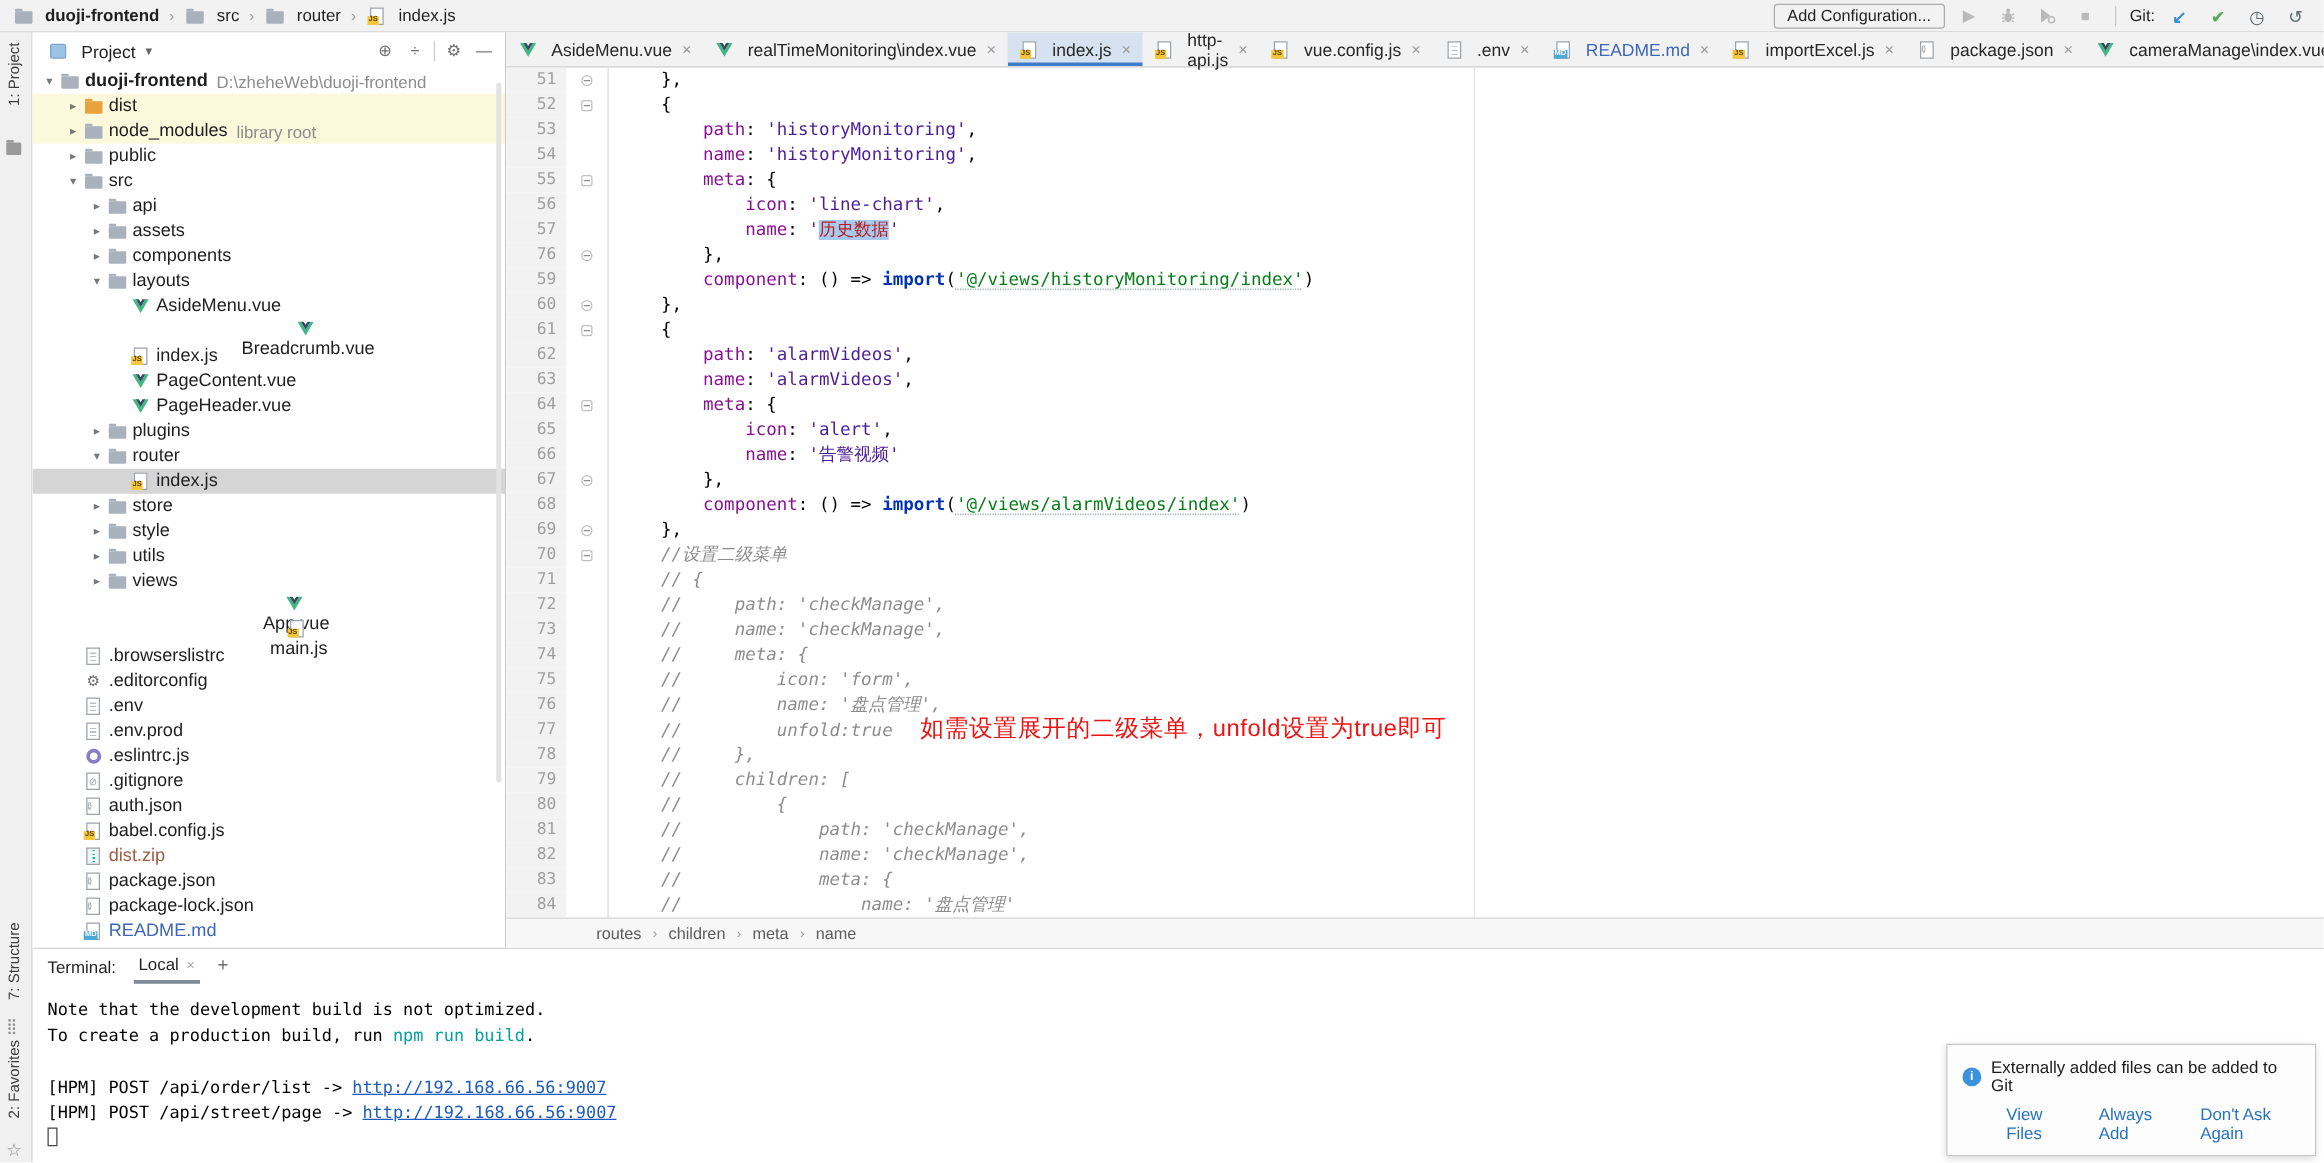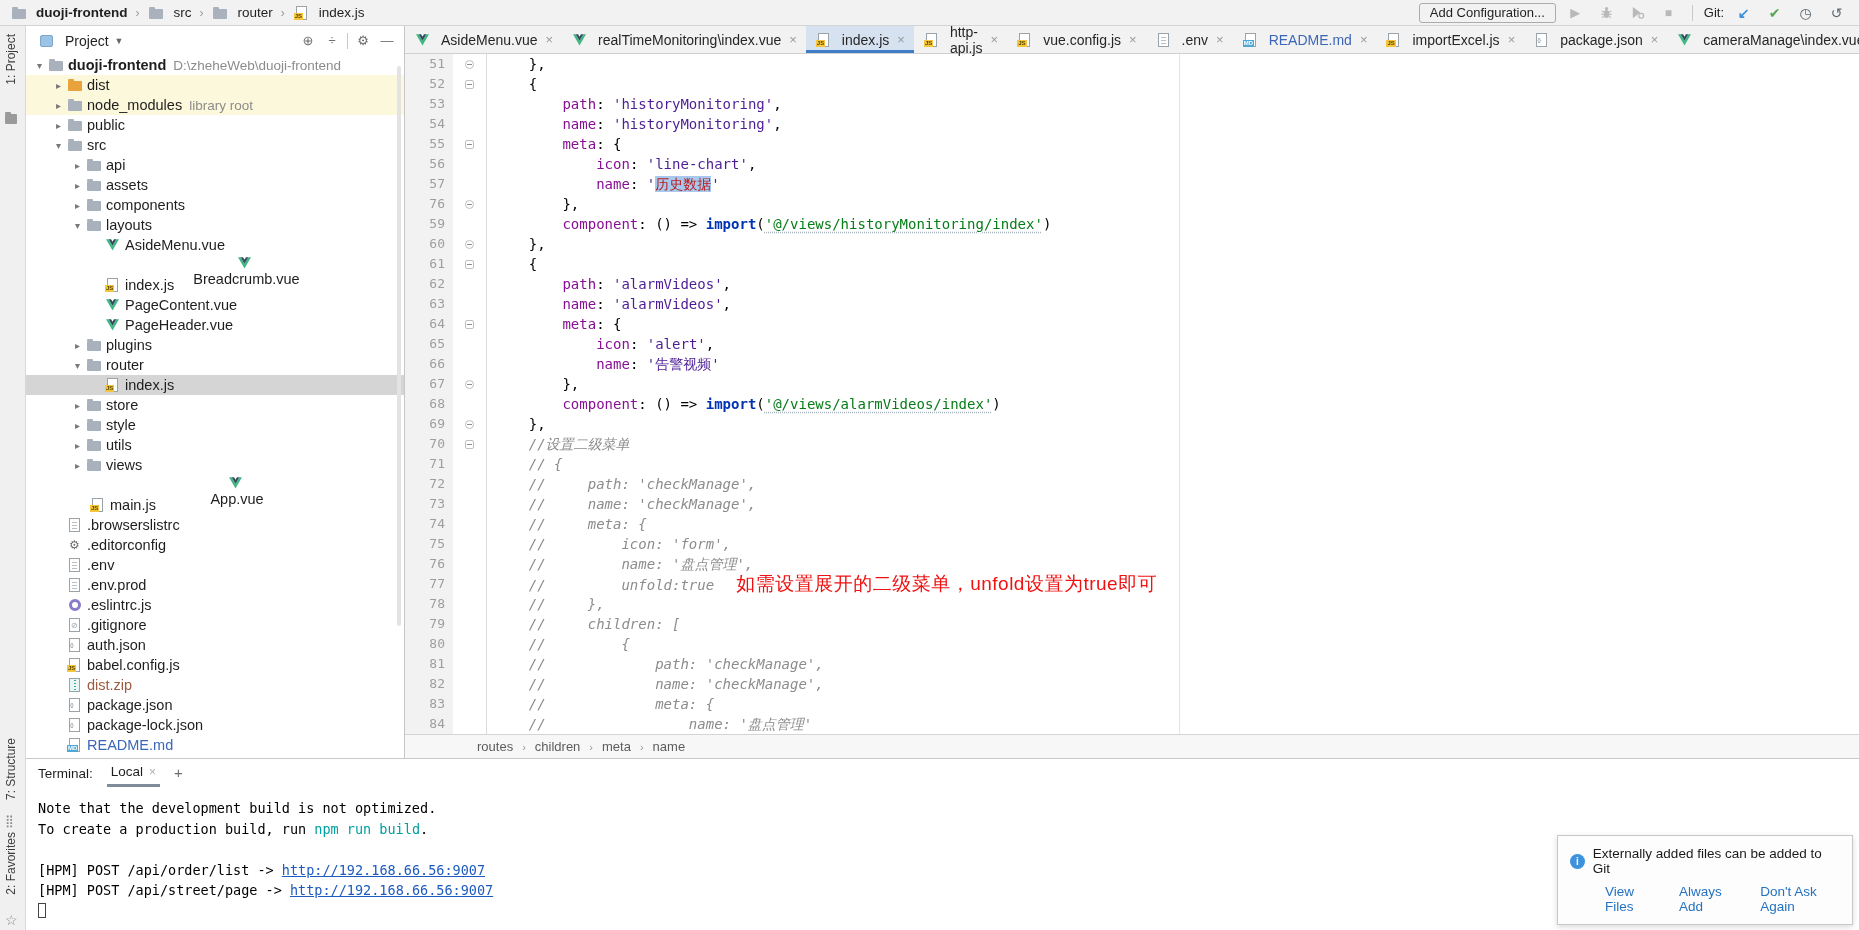--- a/index.html
+++ b/index.html
@@ -369,21 +369,21 @@
             <div class="trow" style="padding-left: 44px; flex-direction: column;">
               <span class="chev"></span>
               <span class="icon">
                 <svg width="13" height="12" viewBox="0 0 16 14">
                   <path fill="#41B883" d="M0 0h3.3L8 7.8 12.7 0H16L8 13.7z"></path>
                   <path fill="#35495E" d="M3.3 0h2.9L8 3l1.8-3h2.9L8 7.8z"></path>
                 </svg>
               </span>
               <span class="lbl">App.vue</span>
             </div>
-            <div class="trow" style="padding-left: 48px;">
+            <div class="trow" style="padding-left: 48px; flex-direction: column;">
               <span class="chev"></span>
               <span class="icon">
                 <span class="fdoc">
                   <span class="b js">JS</span>
                 </span>
               </span>
               <span class="lbl">main.js</span>
             </div>
             <div class="trow" style="padding-left: 25px;">
               <span class="chev"></span>

